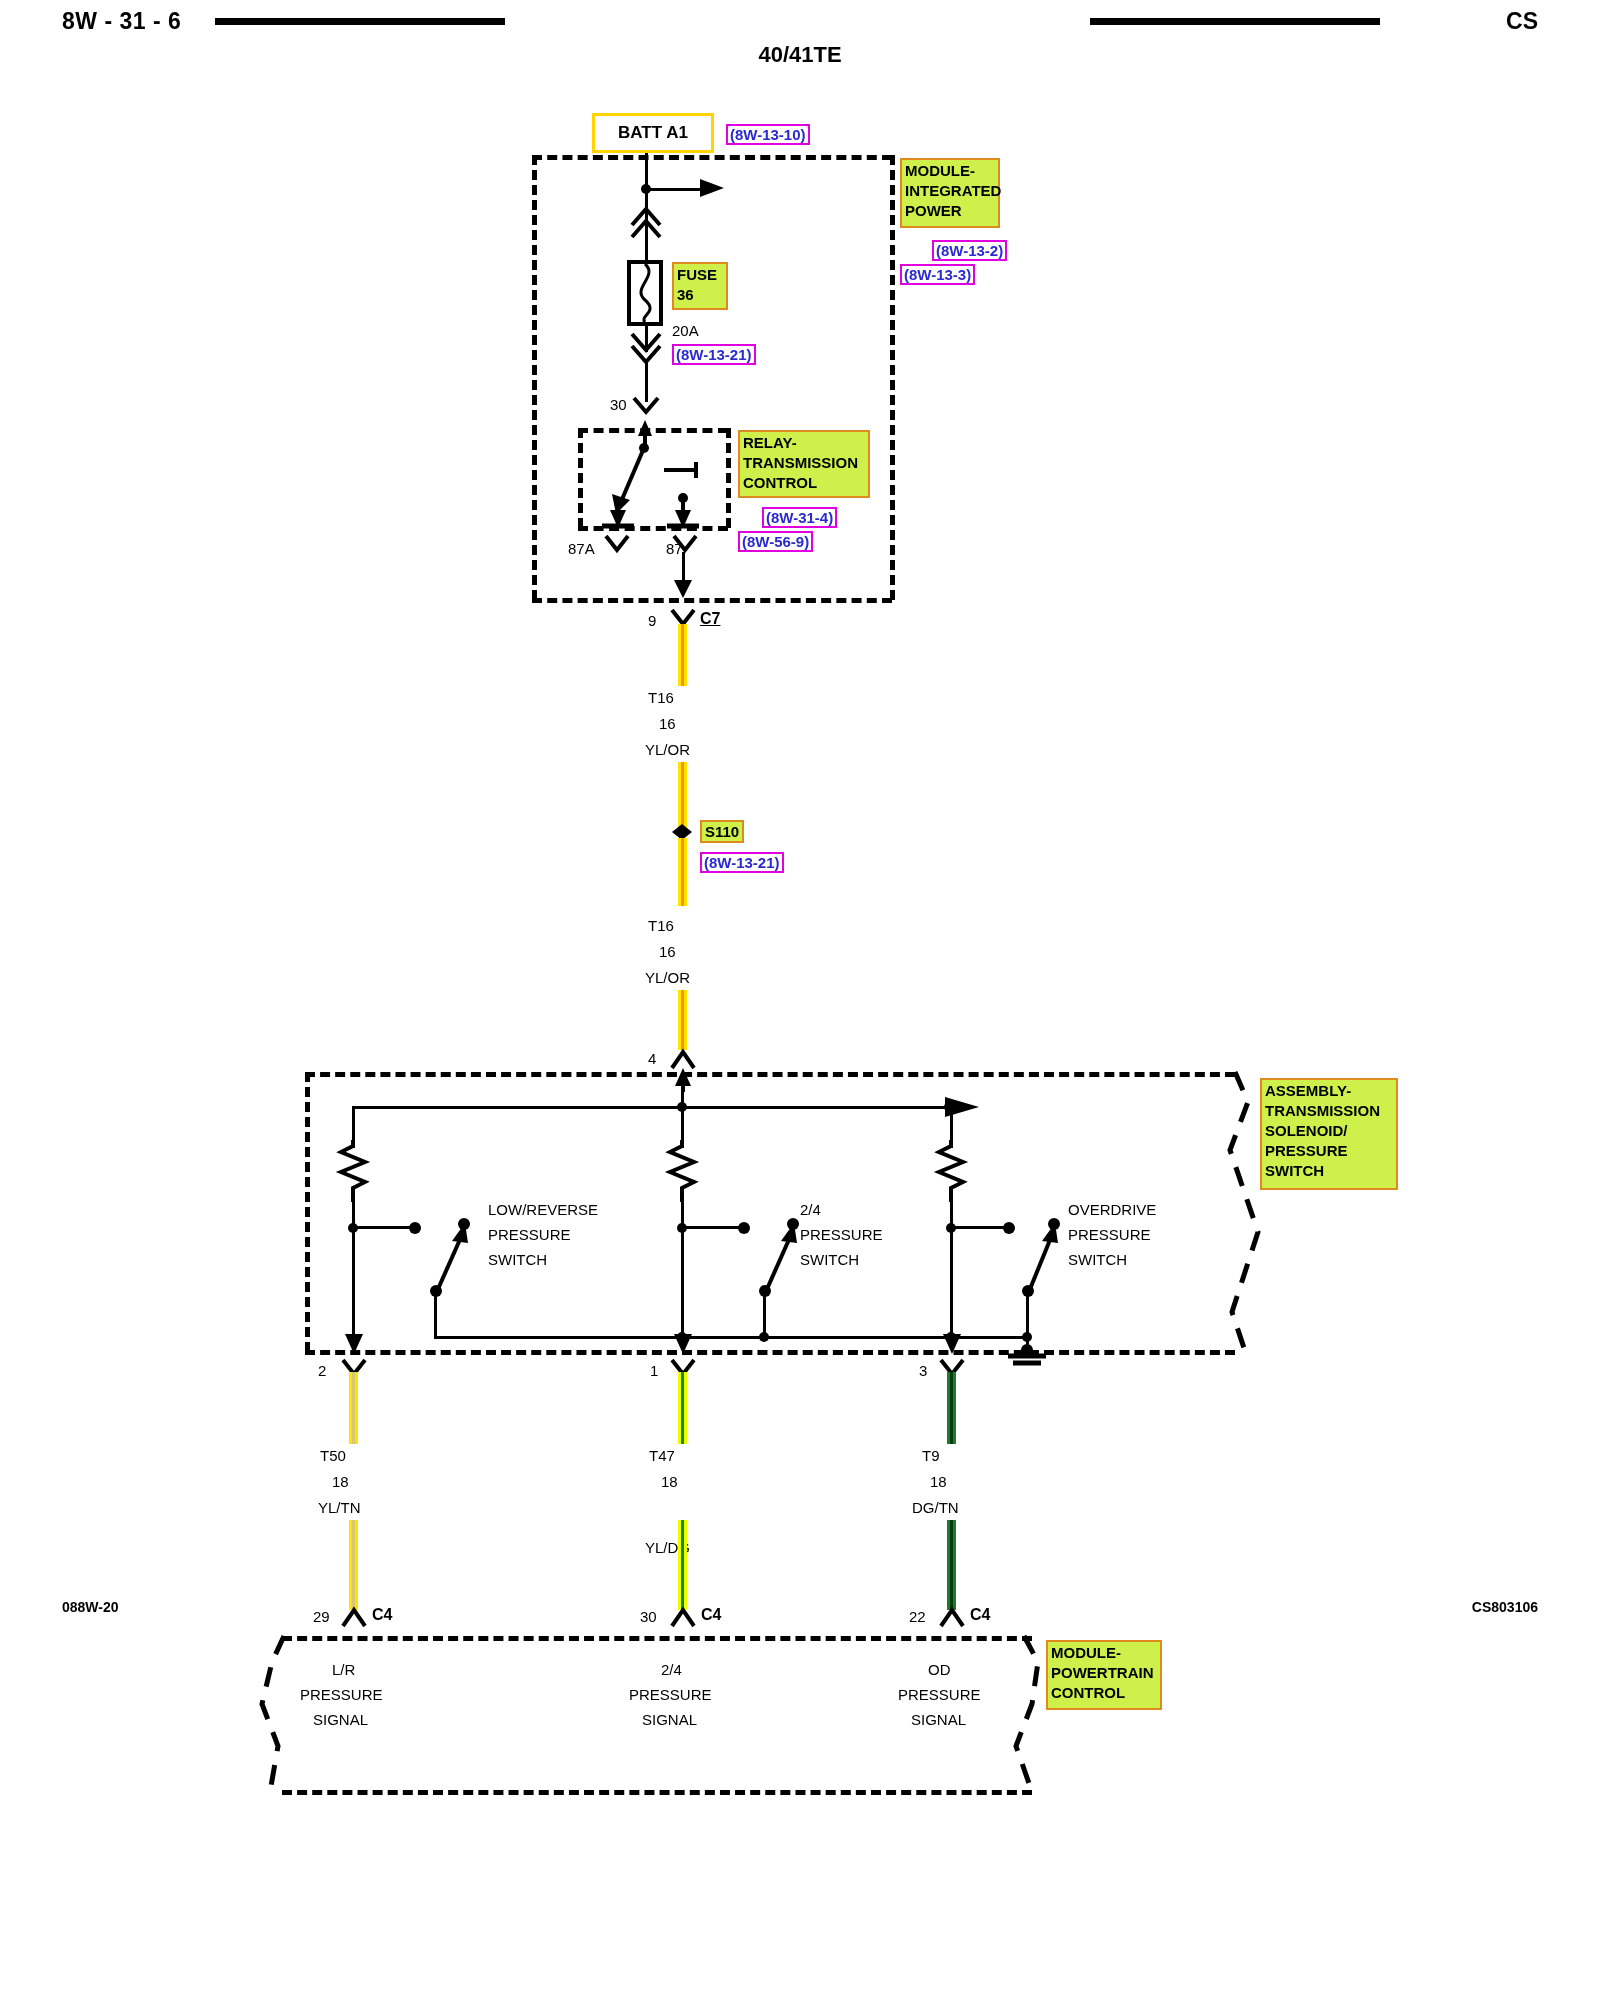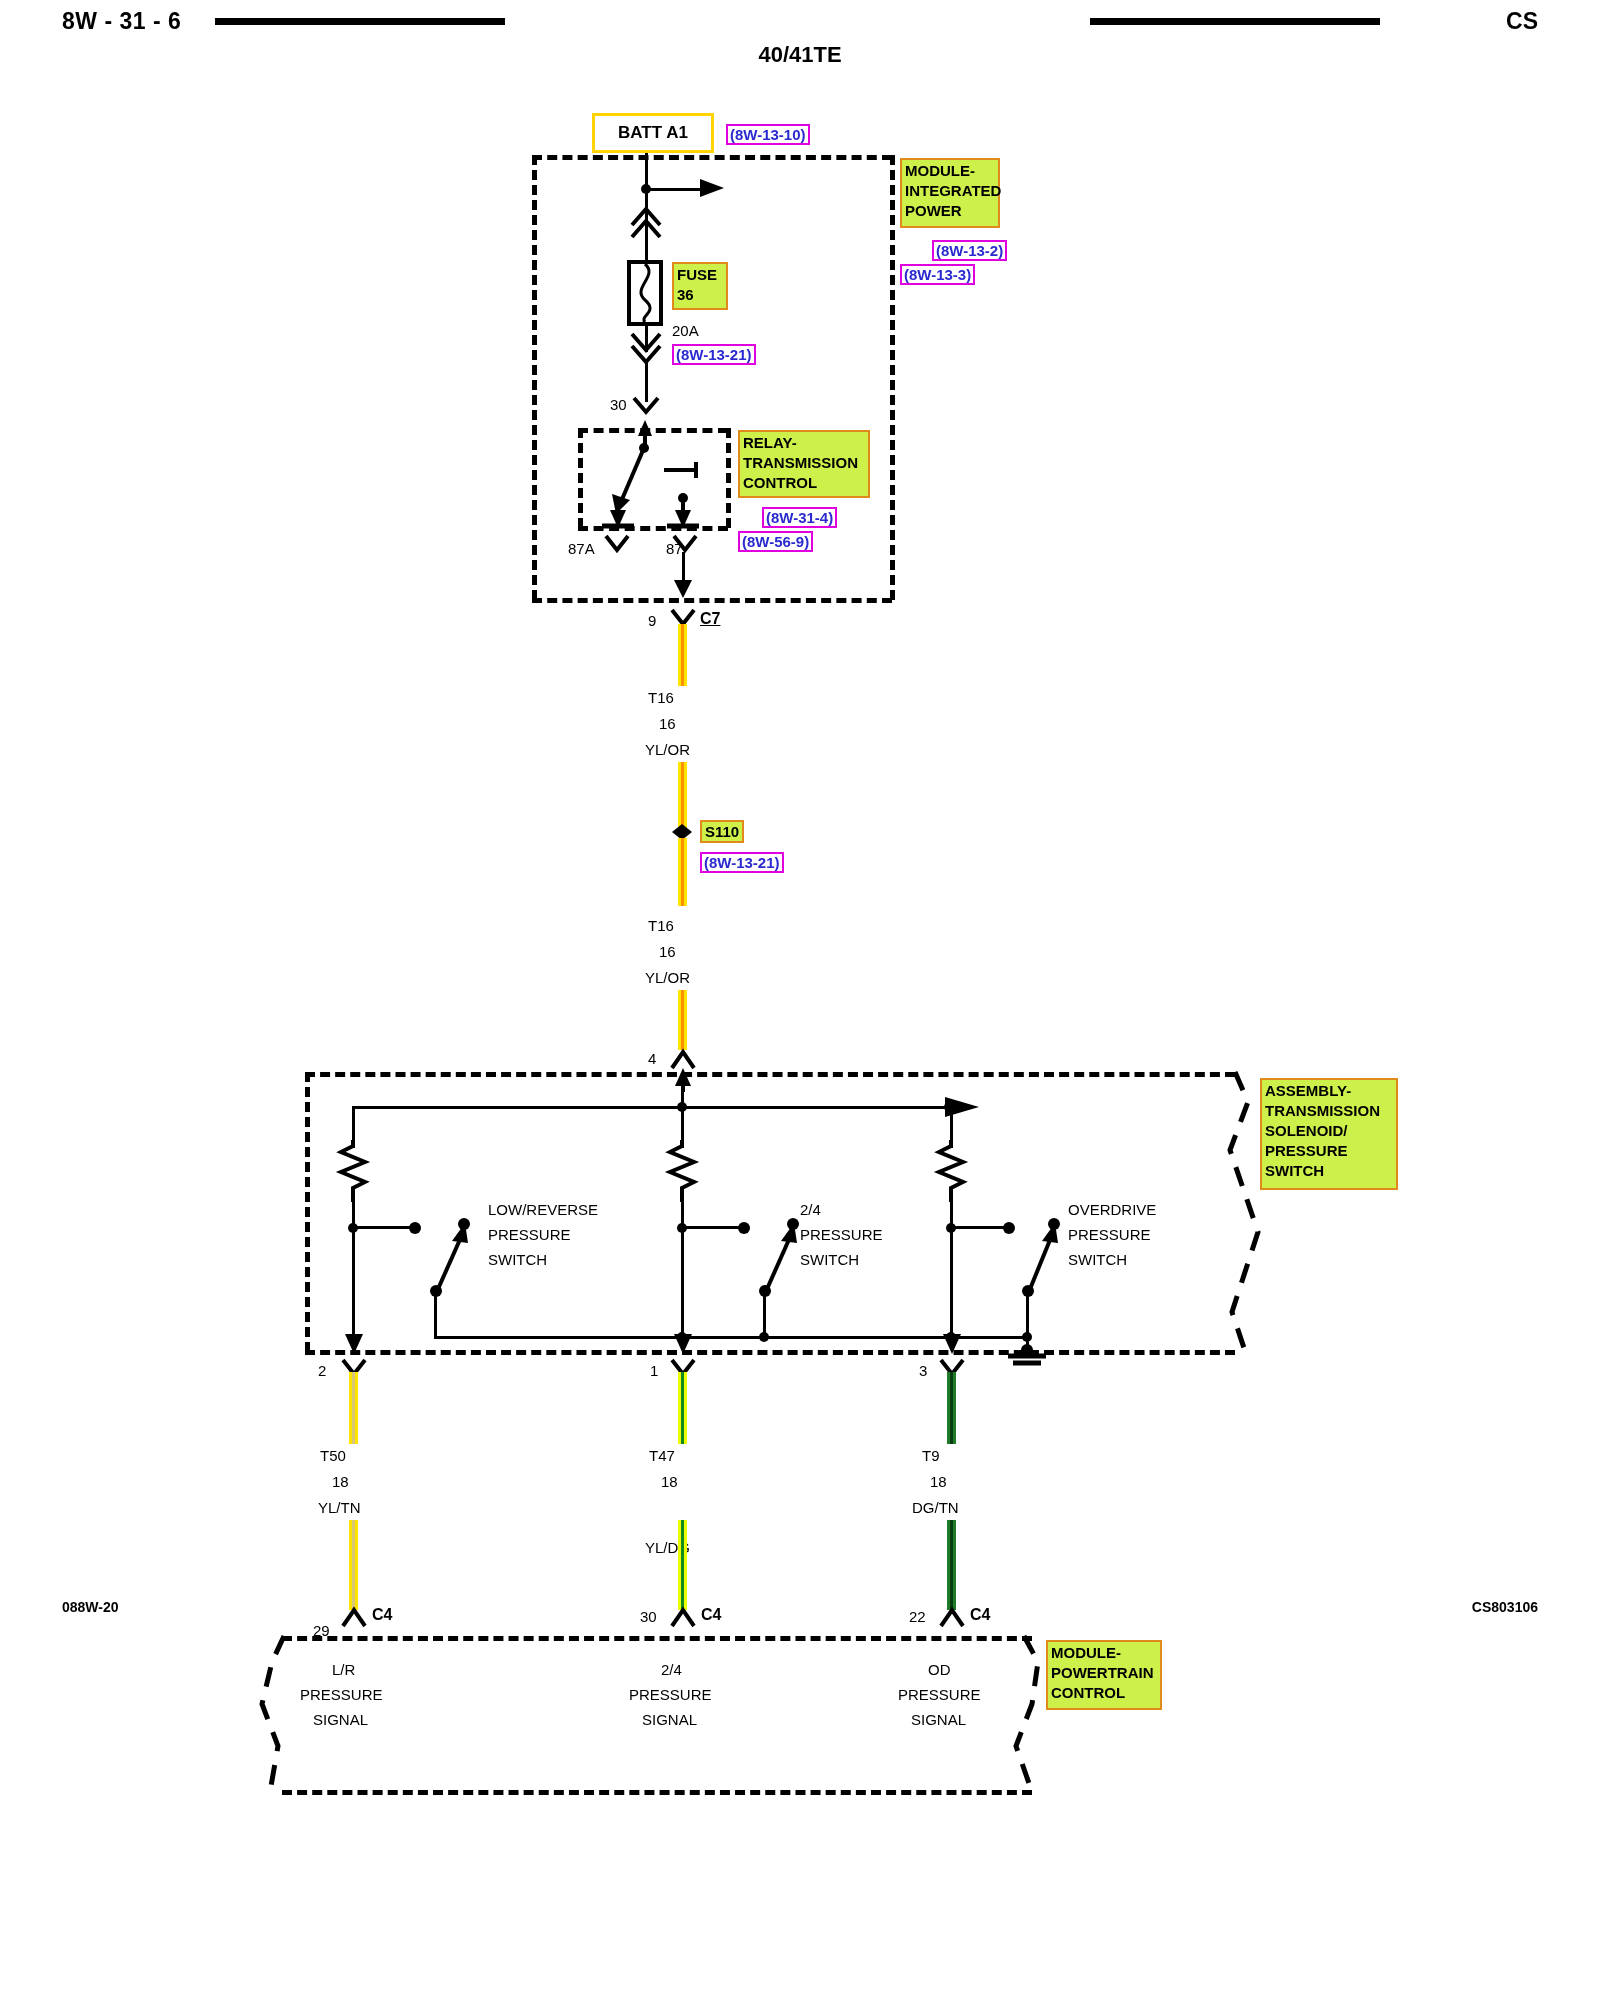--- a/index.html
+++ b/index.html
@@ -356,21 +356,21 @@
     </div>
   <div class="lbl" style="left:320px;top:1446px;">T50</div>
   <div class="lbl" style="left:332px;top:1472px;">18</div>
   <div class="lbl" style="left:318px;top:1498px;">YL/TN</div>
   <div class="cw" style="left:349px;top:1520px;height:90px;">
       <i class="yltn"></i>
     </div>
   <svg class="glyph" style="left:341px;top:1606px;" width="26" height="22">
     <polyline points="2,20 13,4 24,20" fill="none" stroke="#000" stroke-width="4"></polyline>
   </svg>
-  <div class="pin" style="left:313px;top:1608px;margin-top:14px;">29</div>
+  <div class="pin" style="left:313px;top:1608px;">29</div>
   <div class="conn" style="left:372px;top:1606px;">C4</div>
 
   <svg class="glyph" style="left:670px;top:1358px;" width="26" height="22">
     <polyline points="2,2 13,16 24,2" fill="none" stroke="#000" stroke-width="4"></polyline>
   </svg>
   <div class="pin" style="left:650px;top:1362px;">1</div>
   <div class="cw" style="left:678px;top:1372px;height:72px;">
       <i class="yldg"></i>
     </div>
   <div class="lbl" style="left:649px;top:1446px;">T47</div>

